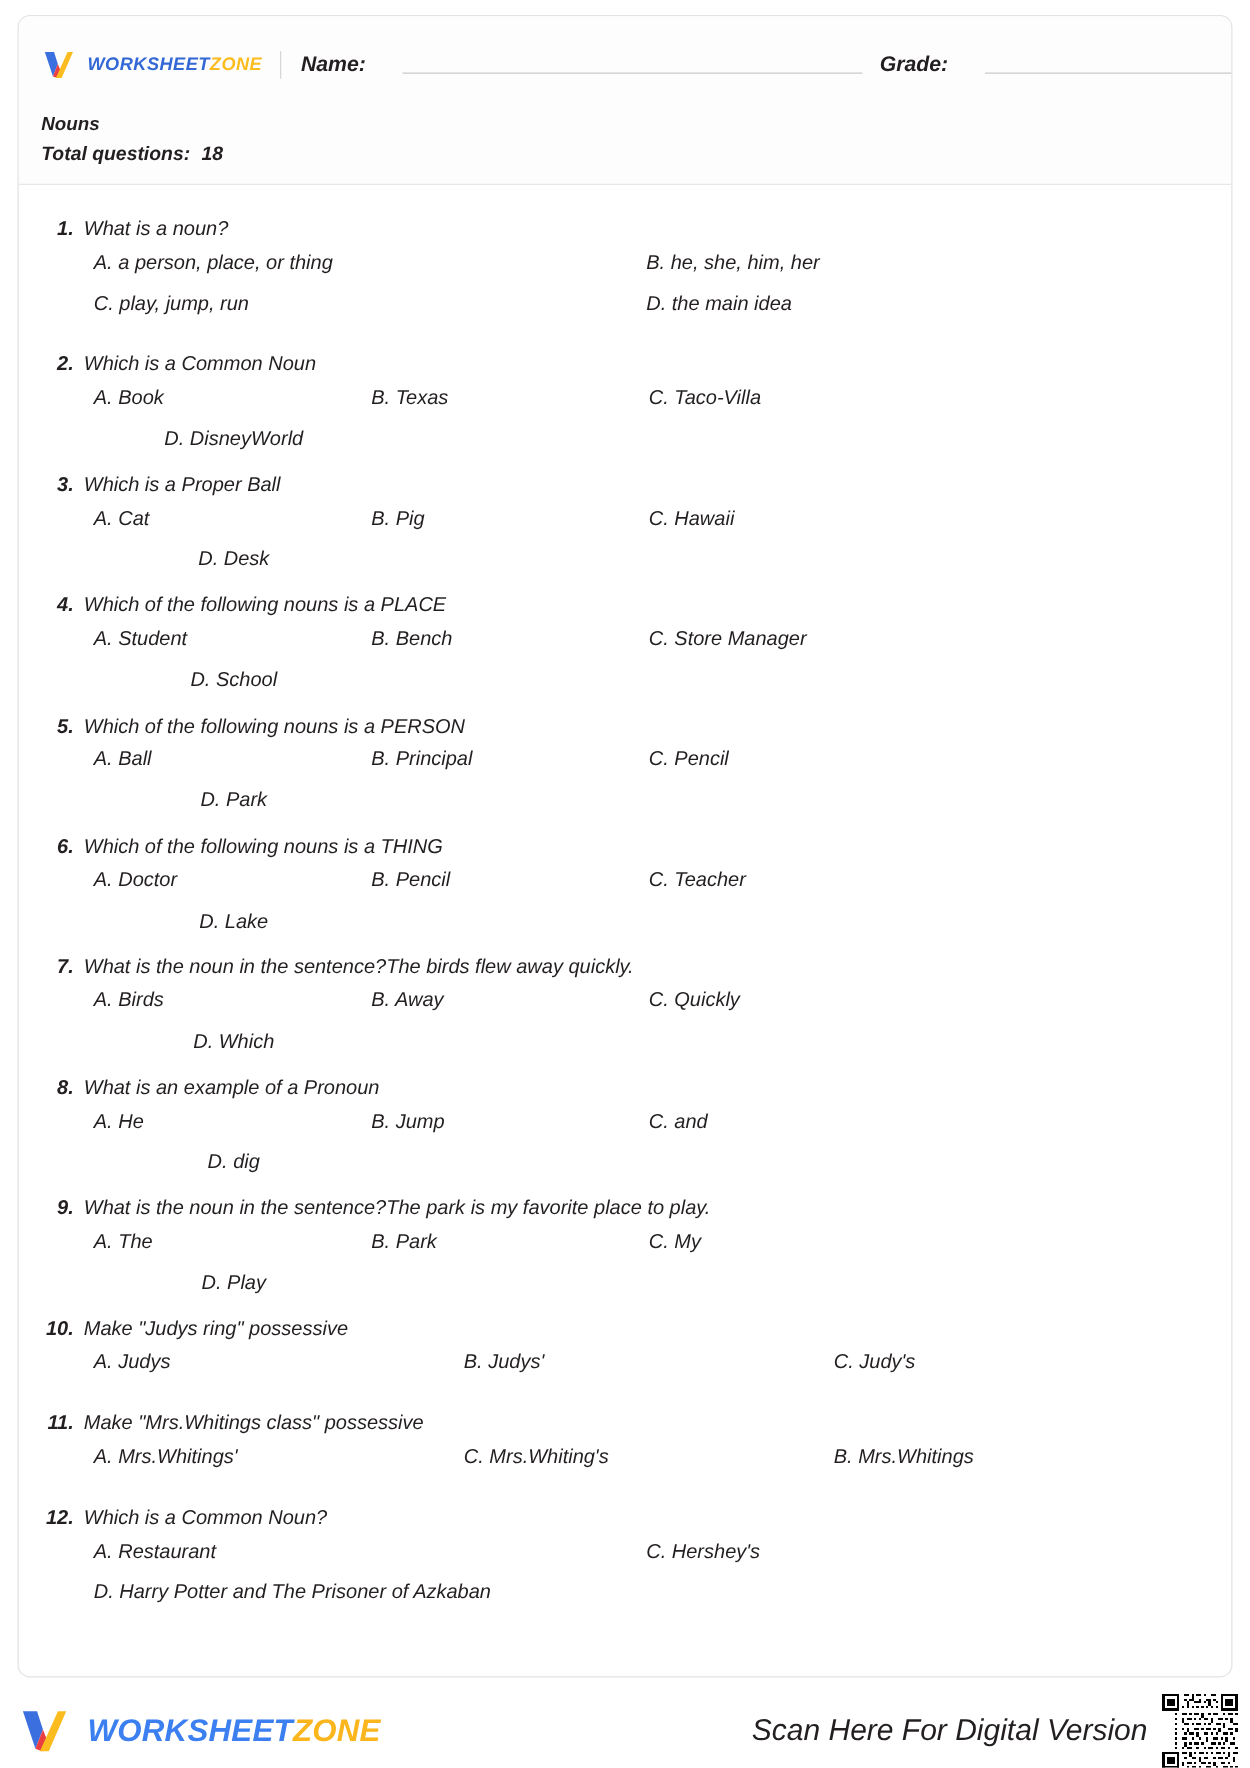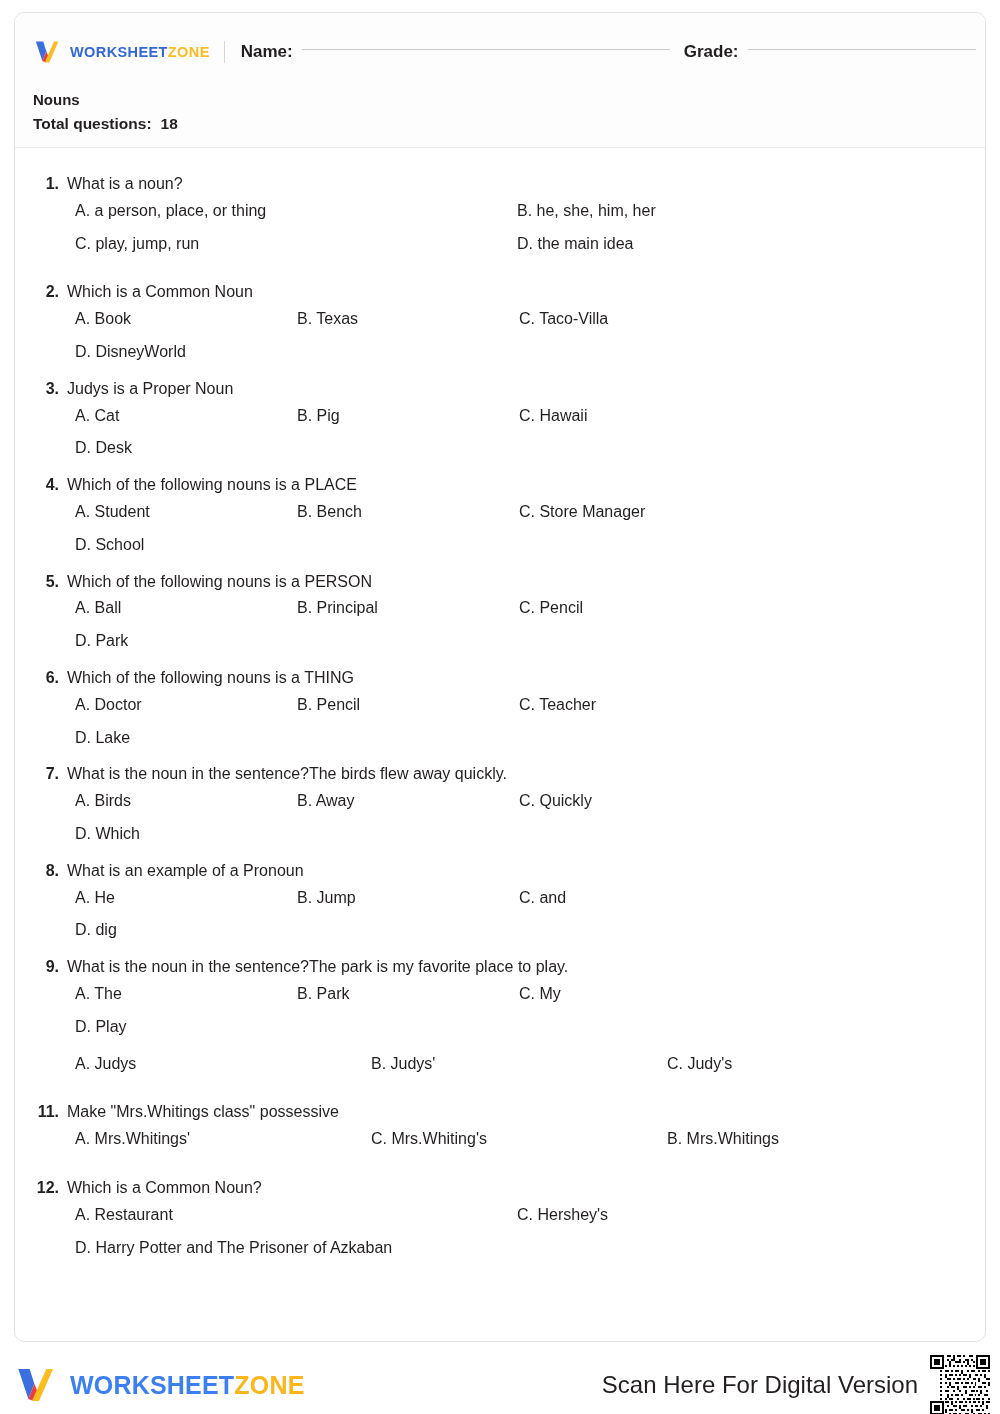--- a/index.html
+++ b/index.html
@@ -13,20 +13,21 @@
     font-family: "Liberation Sans", sans-serif;
     color: #231f20;
     -webkit-font-smoothing: antialiased;
   }
 
   .page {
     position: relative;
     width: 1000px;
     height: 1414px;
     box-sizing: border-box;
+    font-style: italic;
   }
 
   
   .sheet {
     position: absolute;
     left: 14px;
     top: 12px;
     width: 972px;
     height: 1330px;
     box-sizing: border-box;
@@ -79,22 +80,23 @@
   .brand-sep {
     width: 1px;
     height: 22px;
     background: #d6d6d6;
     margin: 0 16px 0 14px;
     flex: 0 0 auto;
   }
 
   .field {
     display: flex;
-    align-items: center;
+    align-items: flex-end;
     flex: 0 0 auto;
+    gap: 20px;
   }
   .field-label {
     font-size: 17px;
     font-weight: 700;
     color: #231f20;
     white-space: nowrap;
   }
   .field-line {
     height: 1px;
     background: #c9c9c9;
@@ -165,21 +167,21 @@
     color: #231f20;
     line-height: 1.3;
     margin-bottom: 12px;
     box-sizing: border-box;
     padding-right: 6px;
   }
   .q-options:last-child .opt:last-child { margin-bottom: 0; }
 
   
   .cols-4 .opt { width: 222px; }
-  .cols-4 .opt:nth-child(4n) { width: 230px; }
+  .cols-4 .opt:nth-child(4n) { width: 230px; text-align: center; }
   .cols-3 .opt { width: 296px; }
   .cols-2 .opt { width: 442px; }
 
   .q-options .opt.wide { width: auto; }
 
   
   .sheet-footer {
     position: absolute;
     left: 0;
     top: 1356px;
@@ -291,21 +293,21 @@
           <div class="q-options cols-4">
             <div class="opt">A. Book</div>
             <div class="opt">B. Texas</div>
             <div class="opt">C. Taco-Villa</div>
             <div class="opt">D. DisneyWorld</div>
           </div>
         </div>
         <div class="question">
           <div class="q-head">
             <span class="q-num">3.</span>
-            <span class="q-text">Judys is a Proper Noun</span>
+            <span class="q-text">Which is a Proper Ball</span>
           </div>
           <div class="q-options cols-4">
             <div class="opt">A. Cat</div>
             <div class="opt">B. Pig</div>
             <div class="opt">C. Hawaii</div>
             <div class="opt">D. Desk</div>
           </div>
         </div>
         <div class="question">
           <div class="q-head">
@@ -373,20 +375,24 @@
             <span class="q-text">What is the noun in the sentence?The park is my favorite place to play.</span>
           </div>
           <div class="q-options cols-4">
             <div class="opt">A. The</div>
             <div class="opt">B. Park</div>
             <div class="opt">C. My</div>
             <div class="opt">D. Play</div>
           </div>
         </div>
         <div class="question">
+          <div class="q-head">
+            <span class="q-num">10.</span>
+            <span class="q-text">Make "Judys ring" possessive</span>
+          </div>
           <div class="q-options cols-3">
             <div class="opt">A. Judys</div>
             <div class="opt">B. Judys'</div>
             <div class="opt">C. Judy's</div>
           </div>
         </div>
         <div class="question">
           <div class="q-head">
             <span class="q-num">11.</span>
             <span class="q-text">Make "Mrs.Whitings class" possessive</span>

